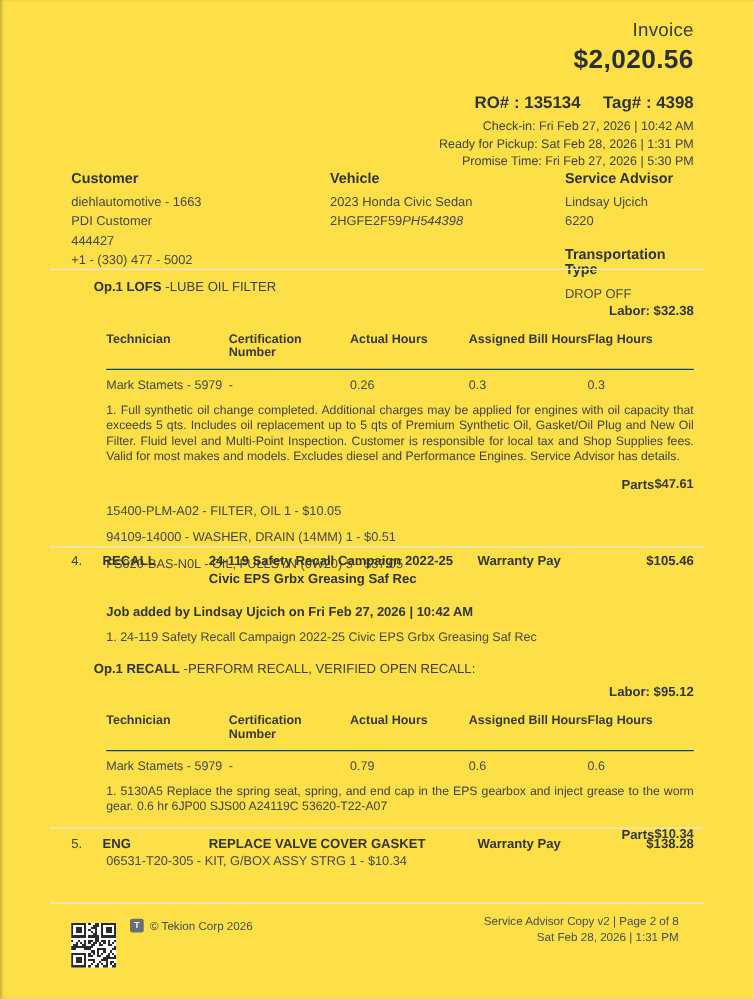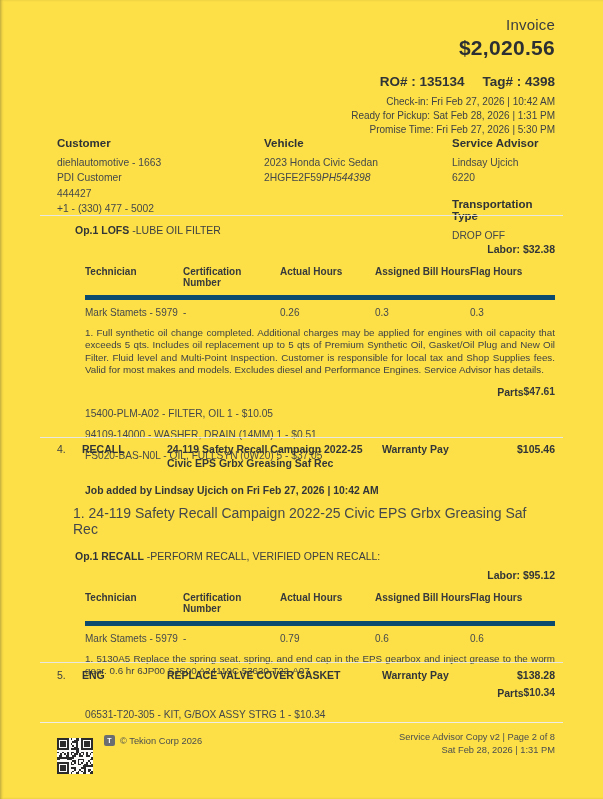--- a/index.html
+++ b/index.html
@@ -35,44 +35,44 @@
   .divider{position:absolute;left:40px;right:40px;height:1px;background:#e8e7e2;}
   
   .op-section{position:absolute;left:75px;right:48px;}
   .op-line{font-size:10.5px;color:#3c3f42;}
   .op-line .op{font-weight:700;color:#323538;}
   .op-line .opdesc{margin-left:3px;}
   .labor-line{text-align:right;font-size:10.5px;font-weight:700;color:#323538;margin-top:7px;}
   .indent{margin-left:10px;}
   .t-row{display:grid;grid-template-columns:98px 97px 95px 95px 1fr;column-gap:0;}
   .tech-table{margin-top:11px;}
-  .t-row.head{font-size:10px;font-weight:600;color:#37393c;padding-bottom:7px;border-bottom:5px solid #0c4a6e;}
+  .t-row.head{font-size:10px;font-weight:600;color:#37393c;padding-bottom:7px;border-bottom:1px solid #0c4a6e;}
   .t-row.data{font-size:10px;color:#46494c;padding-top:7px;}
   .note{margin-top:9px;font-size:9.8px;line-height:12.4px;color:#404346;text-align:justify;}
   .parts-row{display:flex;justify-content:flex-end;margin-top:9px;}
   .parts-label{font-size:10.5px;font-weight:700;color:#323538;}
   .parts-total{font-size:10.3px;font-weight:600;color:#37393c;}
   .part-line{font-size:10.2px;color:#45484b;margin-top:10px;}
   
   .job{position:absolute;left:57px;right:48px;}
   .job-row{display:grid;grid-template-columns:25px 85px 215px 112px 1fr;align-items:start;font-size:10.5px;}
   .job-num{font-weight:500;color:#3c3f42;}
   .job-code{font-weight:700;color:#313437;}
   .job-desc{font-weight:600;color:#333639;line-height:13.5px;padding-right:10px;}
   .job-pay{font-weight:600;color:#333639;}
   .job-amount{text-align:right;font-weight:600;color:#313437;}
   .added-by{margin-left:28px;margin-top:15px;font-size:10.4px;font-weight:600;color:#333639;}
-  .concern{margin-left:16px;margin-top:9px;font-size:14px;color:#45484b;}
+  .concern{margin-left:28px;margin-top:9px;font-size:10px;color:#45484b;}
   .sub{margin-left:18px;margin-top:13px;}
   .sub .indent{margin-left:10px;}
   
   .qr{position:absolute;left:57px;top:738px;width:36px;height:36px;}
   .tek-line{position:absolute;left:104px;top:735px;display:flex;align-items:center;font-size:9.3px;color:#4a4d50;}
   .tek-icon{display:inline-flex;align-items:center;justify-content:center;width:11px;height:11px;border-radius:2px;background:#6b6e71;color:#fff;font-size:7px;font-weight:700;margin-right:5px;}
-  .foot-right{position:absolute;right:48px;top:731px;text-align:right;font-size:9.3px;line-height:13px;color:#4a4d50;}
+  .foot-right{position:absolute;right:60px;top:731px;text-align:right;font-size:9.3px;line-height:13px;color:#4a4d50;}
 </style>
 </head>
 <body>
 
 <div class="page">
 
   <div class="hdr">
     <div class="inv-title">Invoice</div>
     <div class="inv-total">$2,020.56</div>
     <div class="ro-line">

